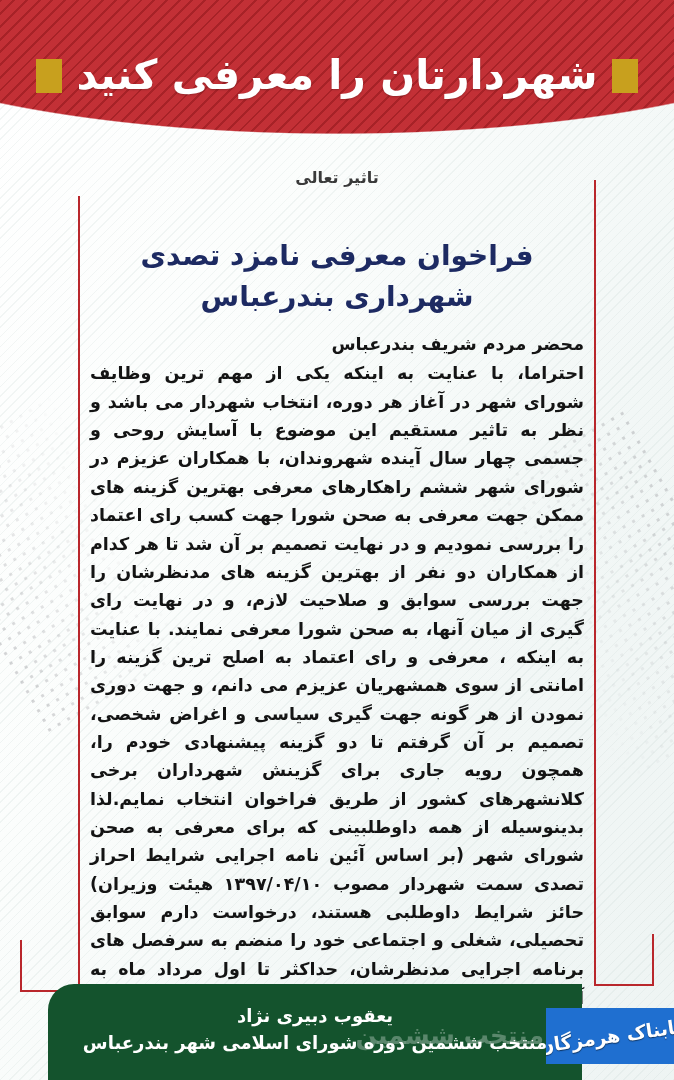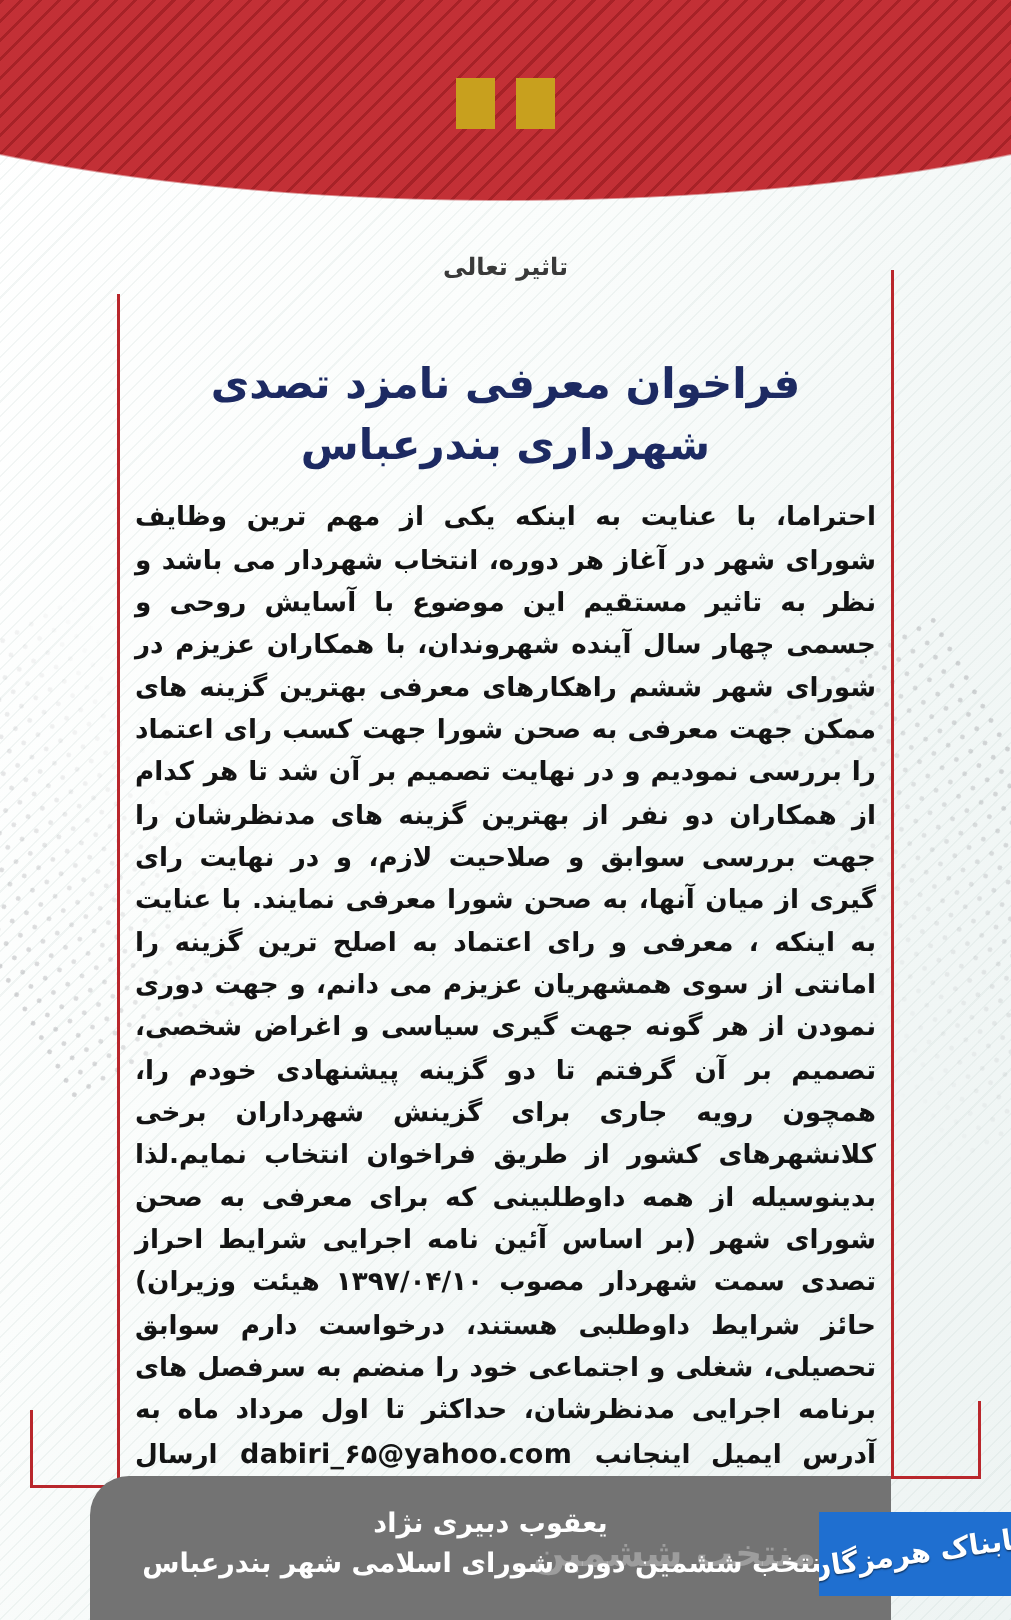--- a/index.html
+++ b/index.html
@@ -186,25 +186,25 @@
     display: inline-block;
     font-size: 18px;
     font-weight: bold;
     letter-spacing: 0.2px;
     padding: 0 15px;
   }
 
   
   .footer {
     position: absolute;
-    left: 60px;
+    left: 48px;
     bottom: 0;
     width: 534px;
     height: 96px;
-    background: #737373;
+    background: #14532d;
     border-top-left-radius: 26px;
     z-index: 7;
     direction: rtl;
   }
   .footer-inner {
     position: absolute;
     inset: 0;
     display: flex;
     flex-direction: column;
     align-items: center;
@@ -274,27 +274,29 @@
   <div class="frame-line left-stub"></div>
   <div class="frame-line right-stub"></div>
   <div class="frame-cap bottom-left"></div>
   <div class="frame-cap bottom-right"></div>
 
   <div class="header">
     <div class="header-shape"></div>
   </div>
   <div class="header-title-row">
     <span class="gold-square"></span>
+    <span class="header-title">شهردارتان را معرفی کنید</span>
     <span class="gold-square"></span>
   </div>
 
   <div class="basmala">تاثیر تعالی</div>
 
   <div class="content">
     <h1 class="doc-heading">فراخوان معرفی نامزد تصدی شهرداری بندرعباس</h1>
+    <p class="salutation">محضر مردم شریف بندرعباس</p>
     <p class="body-par"><span>احتراما، با عنایت به اینکه یکی از مهم ترین وظایف شورای شهر در آغاز هر دوره، انتخاب شهردار می باشد و نظر به تاثیر مستقیم این موضوع با آسایش روحی و جسمی چهار سال آینده شهروندان، با همکاران عزیزم در شورای شهر ششم راهکارهای معرفی بهترین گزینه های ممکن جهت معرفی به صحن شورا جهت کسب رای اعتماد را بررسی نمودیم و در نهایت تصمیم بر آن شد تا هر کدام از همکاران دو نفر از بهترین گزینه های مدنظرشان را جهت بررسی سوابق و صلاحیت لازم، و در نهایت رای گیری از میان آنها، به صحن شورا معرفی نمایند. با عنایت به اینکه ، معرفی و رای اعتماد به اصلح ترین گزینه را امانتی از سوی همشهریان عزیزم می دانم، و جهت دوری نمودن از هر گونه جهت گیری سیاسی و اغراض شخصی، تصمیم بر آن گرفتم تا دو گزینه پیشنهادی خودم را، همچون رویه جاری برای گزینش شهرداران برخی کلانشهرهای کشور از طریق فراخوان انتخاب نمایم.لذا بدینوسیله از همه داوطلبینی که برای معرفی به صحن شورای شهر (بر اساس آئین نامه اجرایی شرایط احراز تصدی سمت شهردار مصوب ۱۳۹۷/۰۴/۱۰ هیئت وزیران) حائز شرایط داوطلبی هستند، درخواست دارم سوابق تحصیلی، شغلی و اجتماعی خود را منضم به سرفصل های برنامه اجرایی مدنظرشان، حداکثر تا اول مرداد ماه به آدرس ایمیل اینجانب</span><span class="email-inline">dabiri_۶۵@yahoo.com</span><span>ارسال نمایند تا در نهایت دو نفر از داوطلبین جهت بررسی توان اجرایی و مدیریتی به عنوان گزینه های مدنظر اینجانب به صحن شورا معرفی گردند. ضمنا، اسامی و سوابق ارسالی سایر افراد نزد اینجانب کاملا محرمانه خواهد بود و پس از انتخاب شهردار، کلیه مدارک دریافتی به جهت حفظ جایگاه و شان داوطلبین گرامی معدوم خواهد شد.</span></p>
   </div>
 
   <div class="watermark-ghost">منتخب ششمین</div>
 
   <div class="footer">
     <div class="footer-inner">
       <div class="footer-name">یعقوب دبیری نژاد</div>
       <div class="footer-role">منتخب ششمین دوره شورای اسلامی شهر بندرعباس</div>
     </div>

